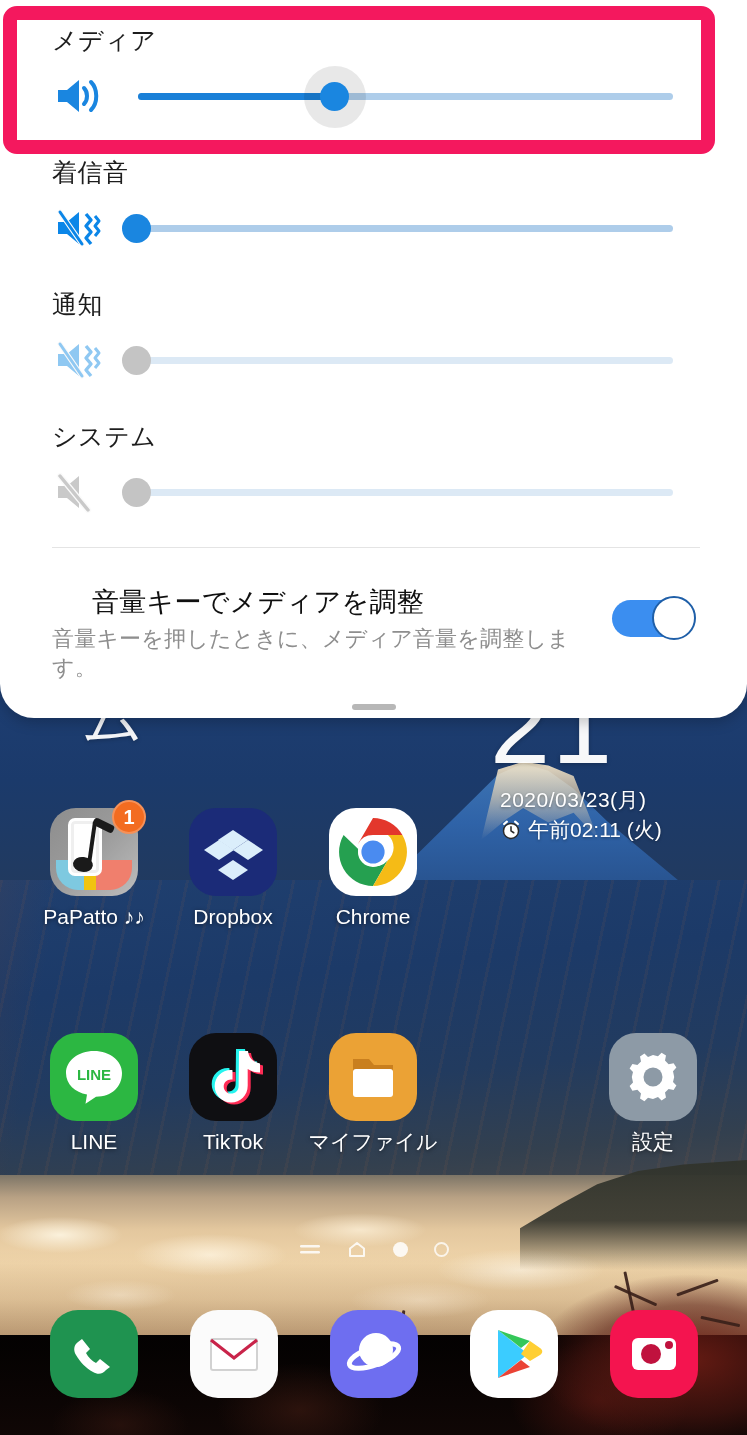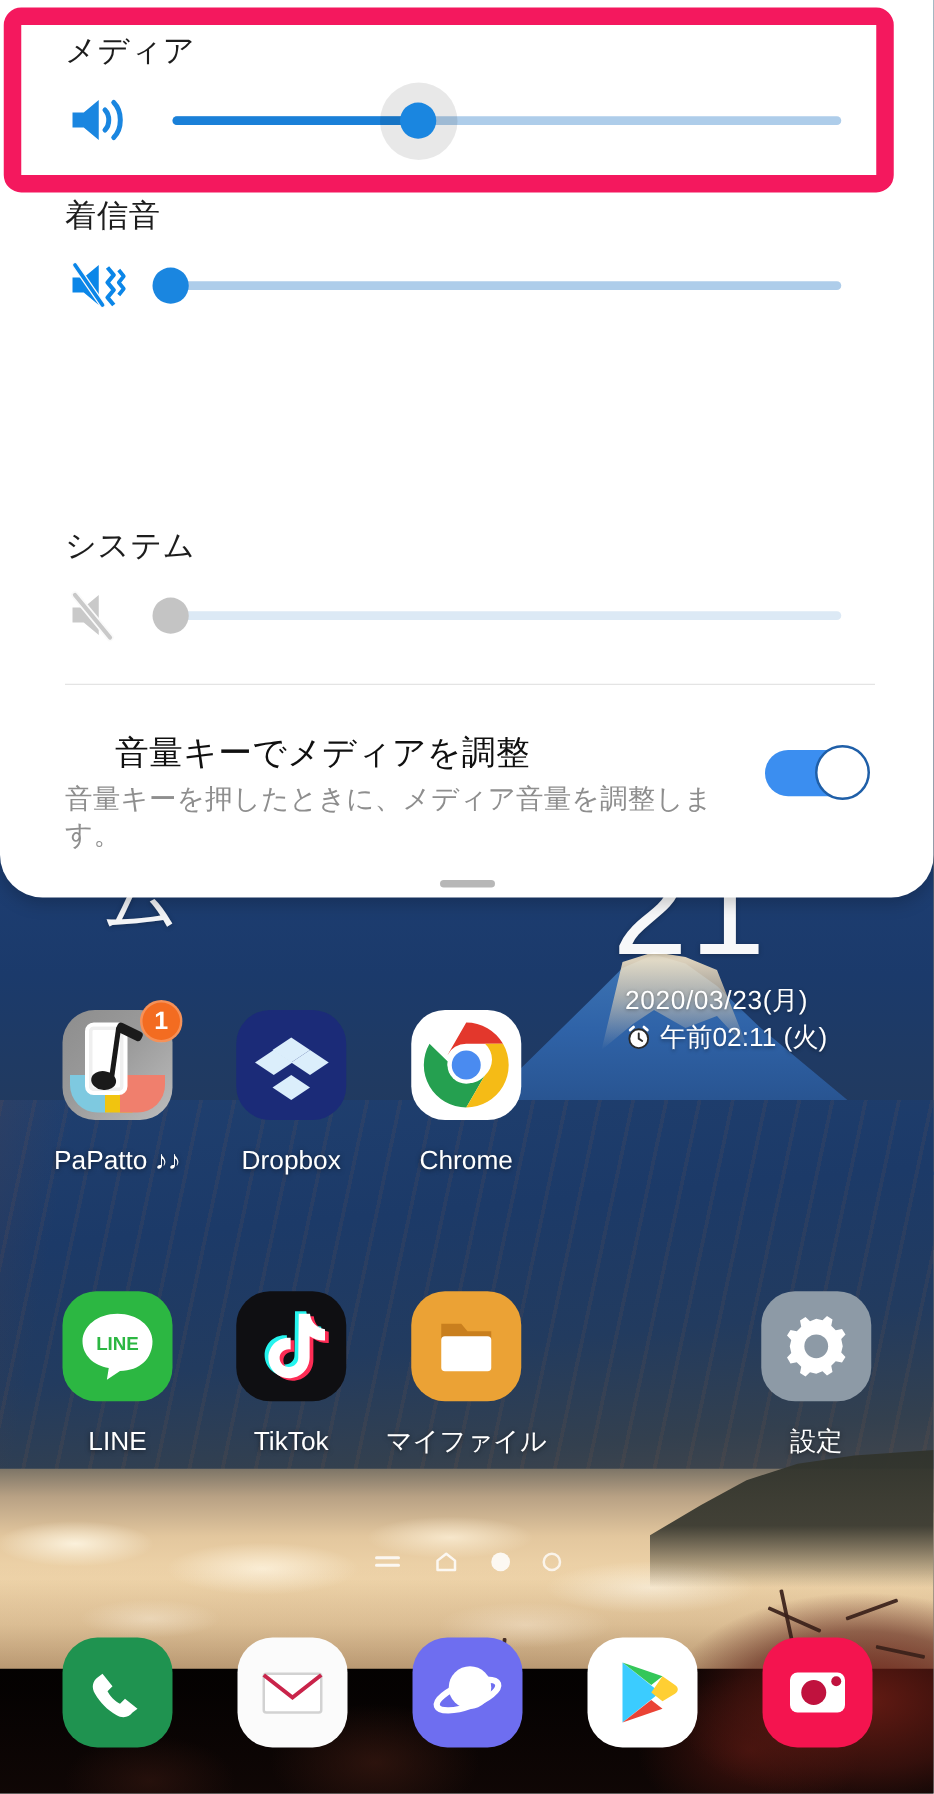--- a/index.html
+++ b/index.html
@@ -183,21 +183,21 @@
 
   
   .app {
     position: absolute; width: 140px; text-align: center;
   }
   .app-icon {
     position: relative; width: 88px; height: 88px; margin: 0 auto;
     border-radius: 28px; overflow: visible;
   }
   .app-label {
-    margin-top: 20px; font-size: 21px; color: #fff; line-height: 1.22;
+    margin-top: 8px; font-size: 21px; color: #fff; line-height: 1.22;
     text-shadow: 0 1px 4px rgba(0,0,0,.55);
     word-break: break-all;
   }
   .badge {
     position: absolute; right: -8px; top: -8px;
     min-width: 34px; height: 34px; border-radius: 17px;
     background: #f36c21; color: #fff; font-size: 20px; font-weight: 600;
     display: flex; align-items: center; justify-content: center;
     border: 2px solid rgba(255,255,255,.25);
   }
@@ -461,20 +461,34 @@
           <path d="M8 10L30 42" stroke="#fafafa" stroke-width="5" stroke-linecap="round"></path>
           <path d="M8 10L30 42" stroke="#0b86e8" stroke-width="3" stroke-linecap="round"></path>
           <path d="M34 12l5 6-5 6 5 6-5 6 5 6" fill="none" stroke="#0b86e8" stroke-width="3.4" stroke-linejoin="round"></path>
           <path d="M43 14l4 5-4 5 4 5-4 5" fill="none" stroke="#0b86e8" stroke-width="3" stroke-linejoin="round"></path>
         </svg>
         <div class="track" style="left:86px; width:535px;"></div>
         <div class="thumb on" style="left:70px;"></div>
       </div>
     </div>
 
+    <div class="slider-row" style="top:288px; height:120px;">
+      <div class="slider-label" style="top:0;">通知</div>
+      <div class="slider-ctrl" style="top:46px; width:640px;">
+        <svg class="vicon" viewBox="0 0 56 52">
+          <path d="M6 20h9l12-10v32L15 32H6z" fill="#8fc8f2"></path>
+          <path d="M8 10L30 42" stroke="#fafafa" stroke-width="5" stroke-linecap="round"></path>
+          <path d="M8 10L30 42" stroke="#8fc8f2" stroke-width="3" stroke-linecap="round"></path>
+          <path d="M34 12l5 6-5 6 5 6-5 6 5 6" fill="none" stroke="#8fc8f2" stroke-width="3.4" stroke-linejoin="round"></path>
+          <path d="M43 14l4 5-4 5 4 5-4 5" fill="none" stroke="#8fc8f2" stroke-width="3" stroke-linejoin="round"></path>
+        </svg>
+        <div class="track" style="left:86px; width:535px; background:#dce9f5;"></div>
+        <div class="thumb off" style="left:70px;"></div>
+      </div>
+    </div>
 
     <div class="slider-row" style="top:420px; height:120px;">
       <div class="slider-label" style="top:0;">システム</div>
       <div class="slider-ctrl" style="top:46px; width:640px;">
         <svg class="vicon" viewBox="0 0 56 52">
           <path d="M6 20h9l12-10v32L15 32H6z" fill="#c9c9c9"></path>
           <path d="M8 10L36 44" stroke="#fafafa" stroke-width="6" stroke-linecap="round"></path>
           <path d="M8 10L36 44" stroke="#c9c9c9" stroke-width="3.4" stroke-linecap="round"></path>
         </svg>
         <div class="track" style="left:86px; width:535px; background:#dce9f5;"></div>

